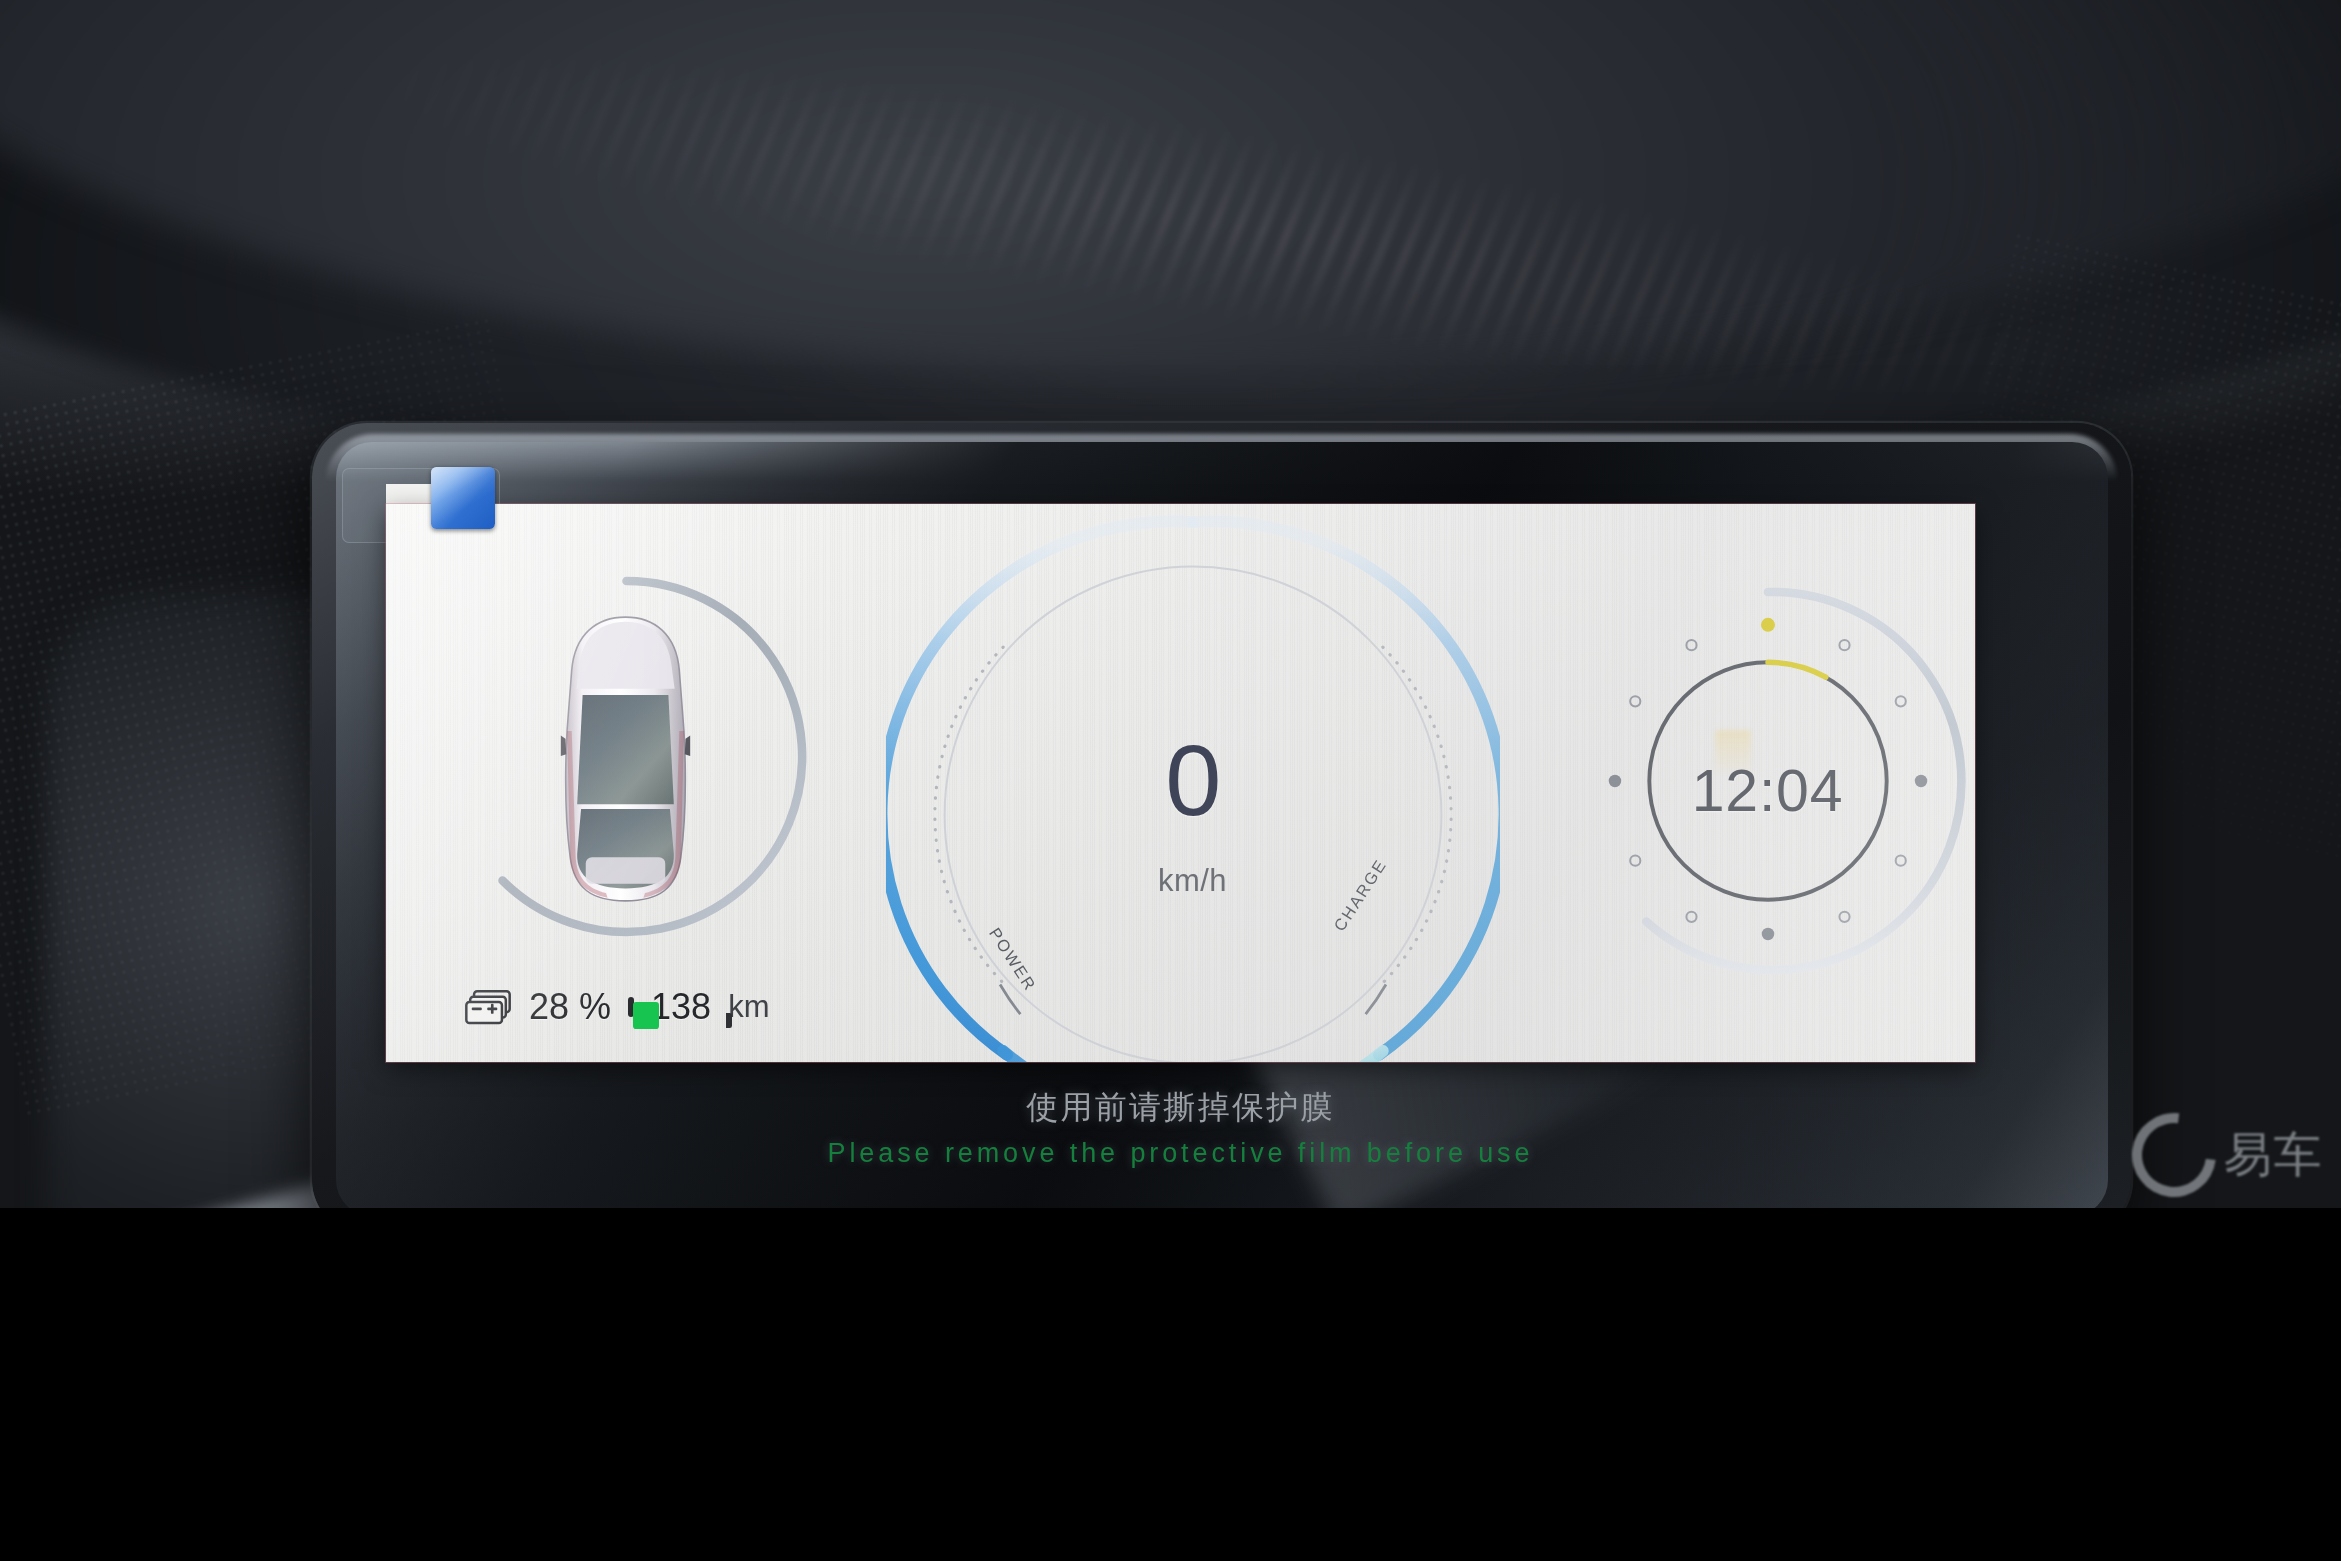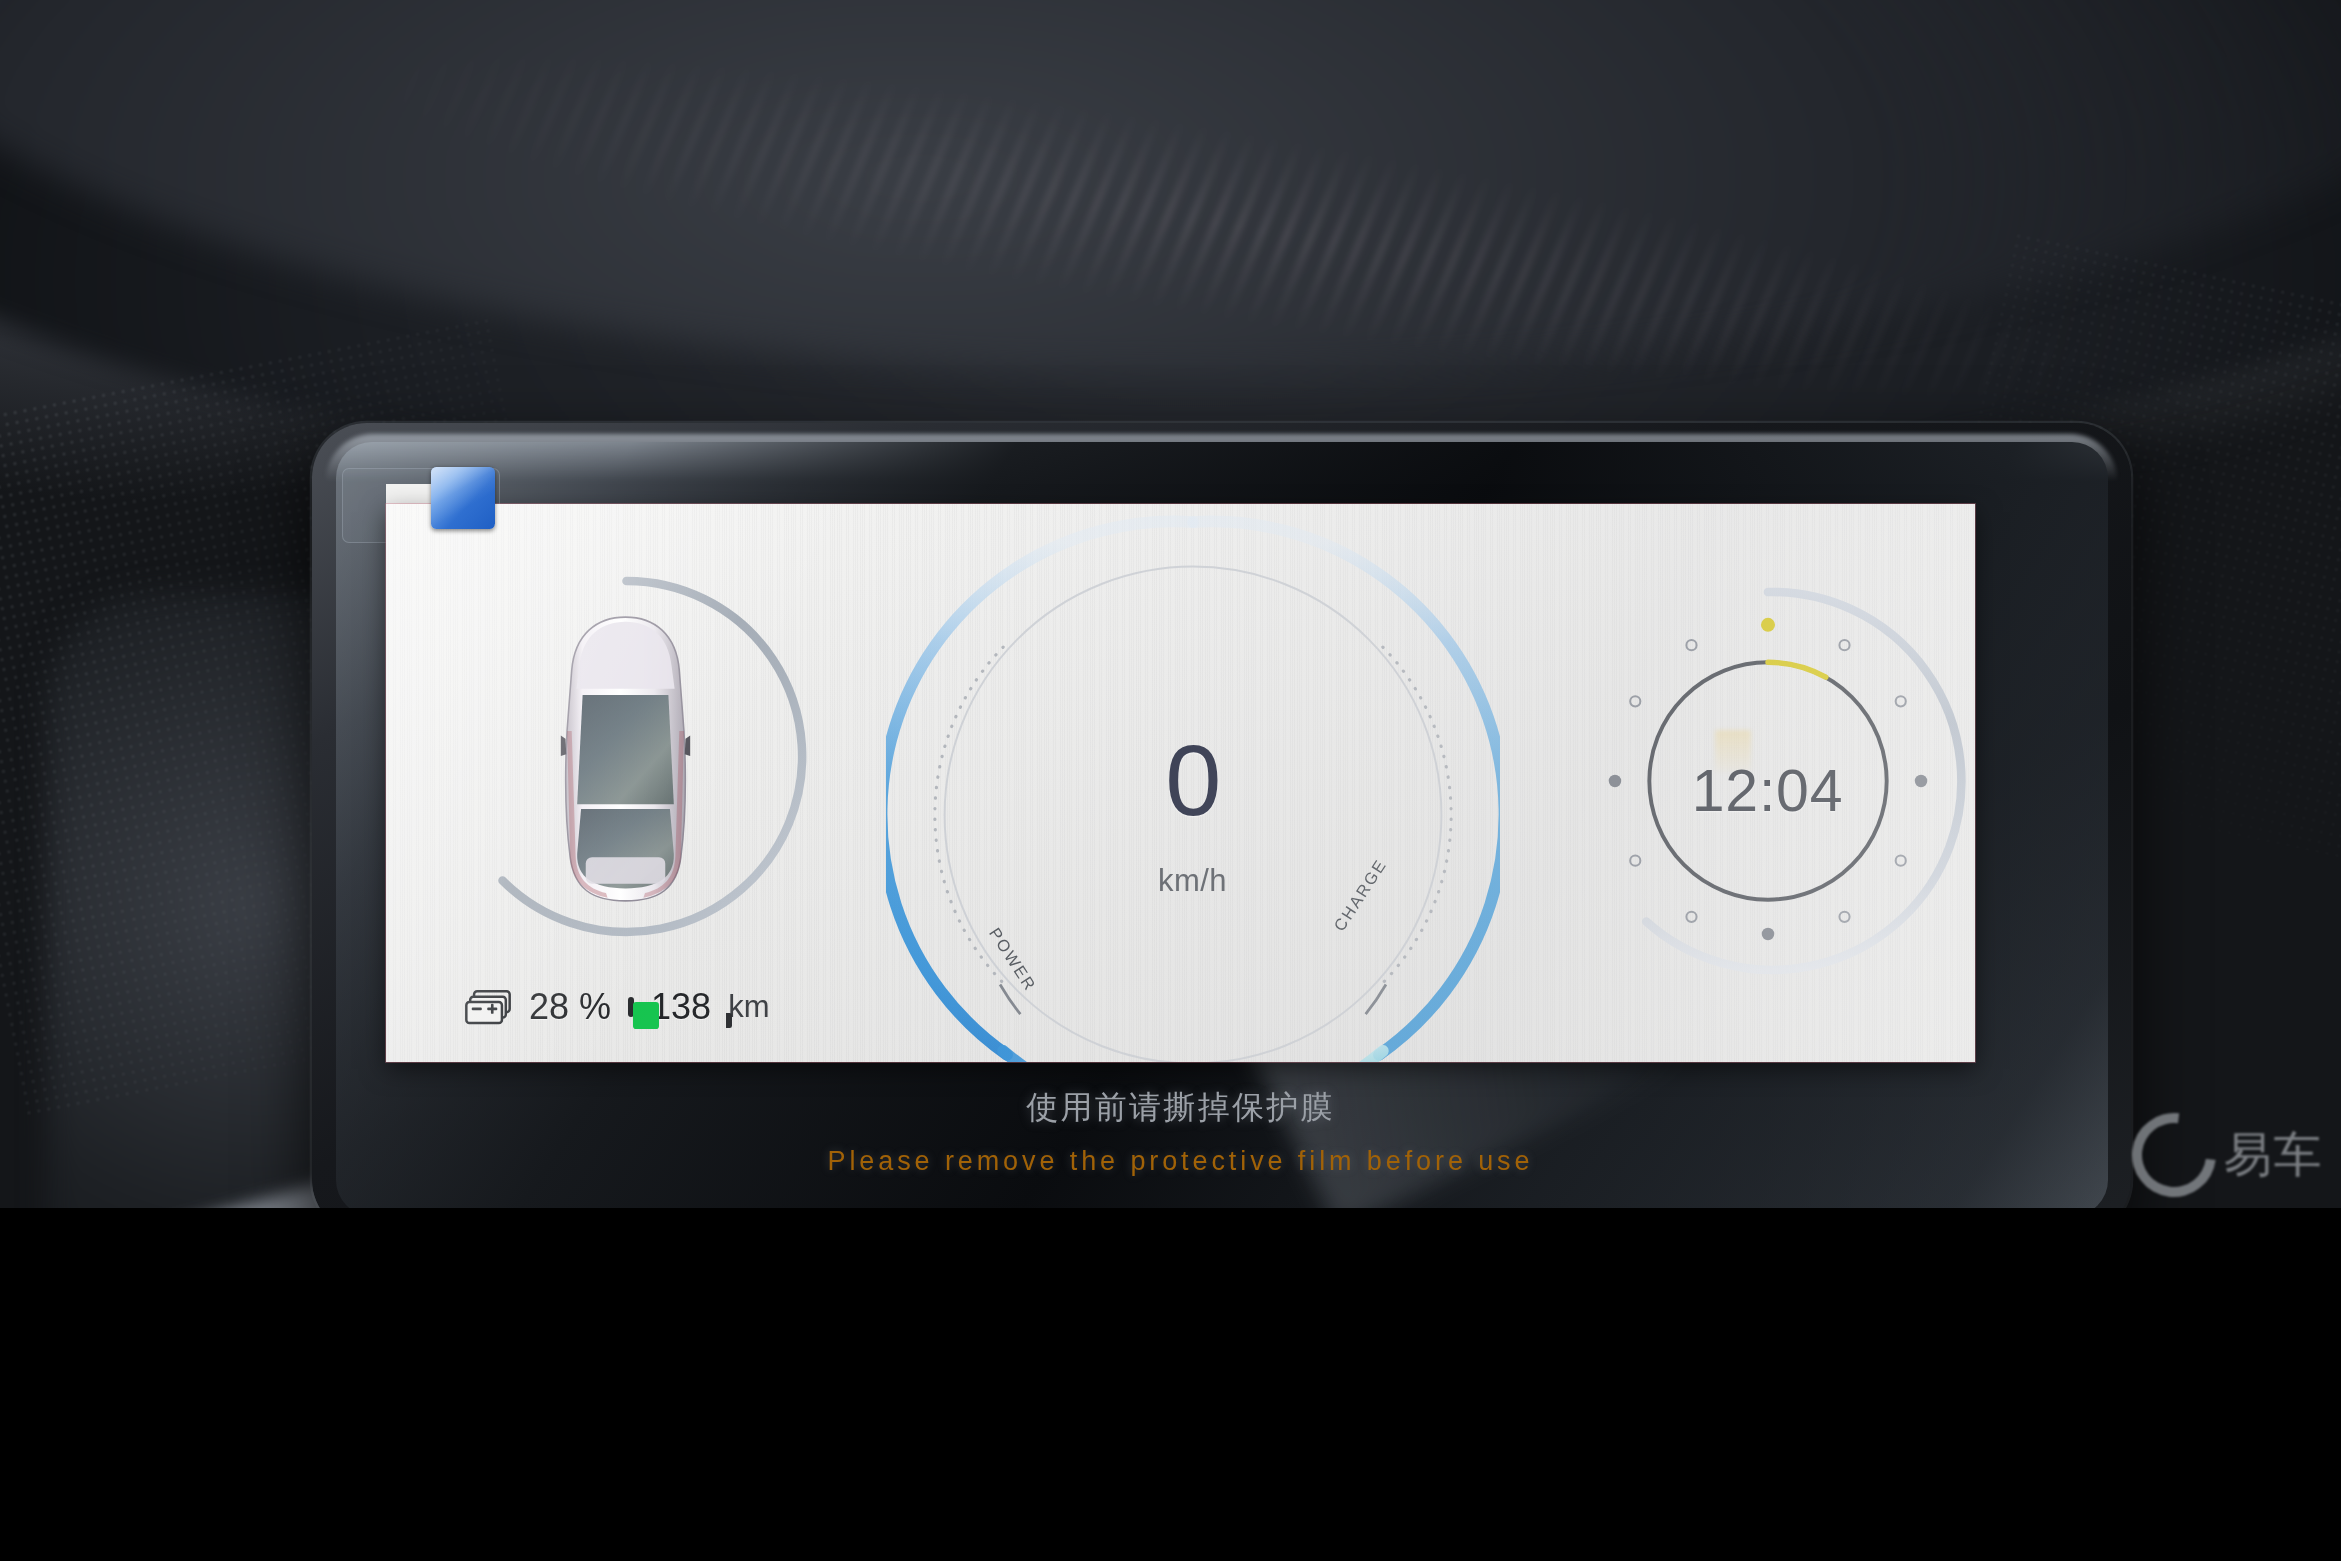--- a/index.html
+++ b/index.html
@@ -137,21 +137,21 @@
   .stat-unit{font-size:31px;color:#3a3d41;}
   .batt-bar{position:relative;width:95px;height:38px;border:3.1px solid #2a2c2f;border-radius:6.2px;
     box-sizing:border-box;background:#f3f3f2;}
   .batt-fill{position:absolute;left:2.3px;top:2.3px;height:27px;border-radius:3.1px;background:#16c44f;}
   .batt-nub{position:absolute;left:98px;top:12.5px;width:6.2px;height:15.6px;border-radius:0 2.3px 2.3px 0;background:#2a2c2f;}
 
   
   .caption{position:absolute;left:386px;top:1087px;width:1589px;text-align:center;}
   .cap-cn{font-size:32px;color:#9ba0a7;letter-spacing:2.3px;line-height:1.25;
     text-shadow:0 0 11px rgba(160,170,180,.35);}
-  .cap-en{font-size:27px;color:#a16207;letter-spacing:3.9px;margin-top:19px;
+  .cap-en{font-size:27px;color:#15803d;letter-spacing:3.9px;margin-top:11px;
     text-shadow:0 0 9.4px rgba(150,160,172,.3);}
 
   
   .wm{position:absolute;right:19px;bottom:11px;display:flex;align-items:center;gap:7.8px;
     opacity:.55;filter:blur(0.9px);}
   .wm-mark{width:64px;height:64px;border-radius:50%;border:10px solid rgba(236,242,248,.8);
     border-right-color:transparent;transform:rotate(-38deg);}
   .wm-txt{font-size:48px;color:rgba(240,245,250,.85);letter-spacing:1.6px;font-family:Liberation Serif, serif;}
 </style>
 </head>

